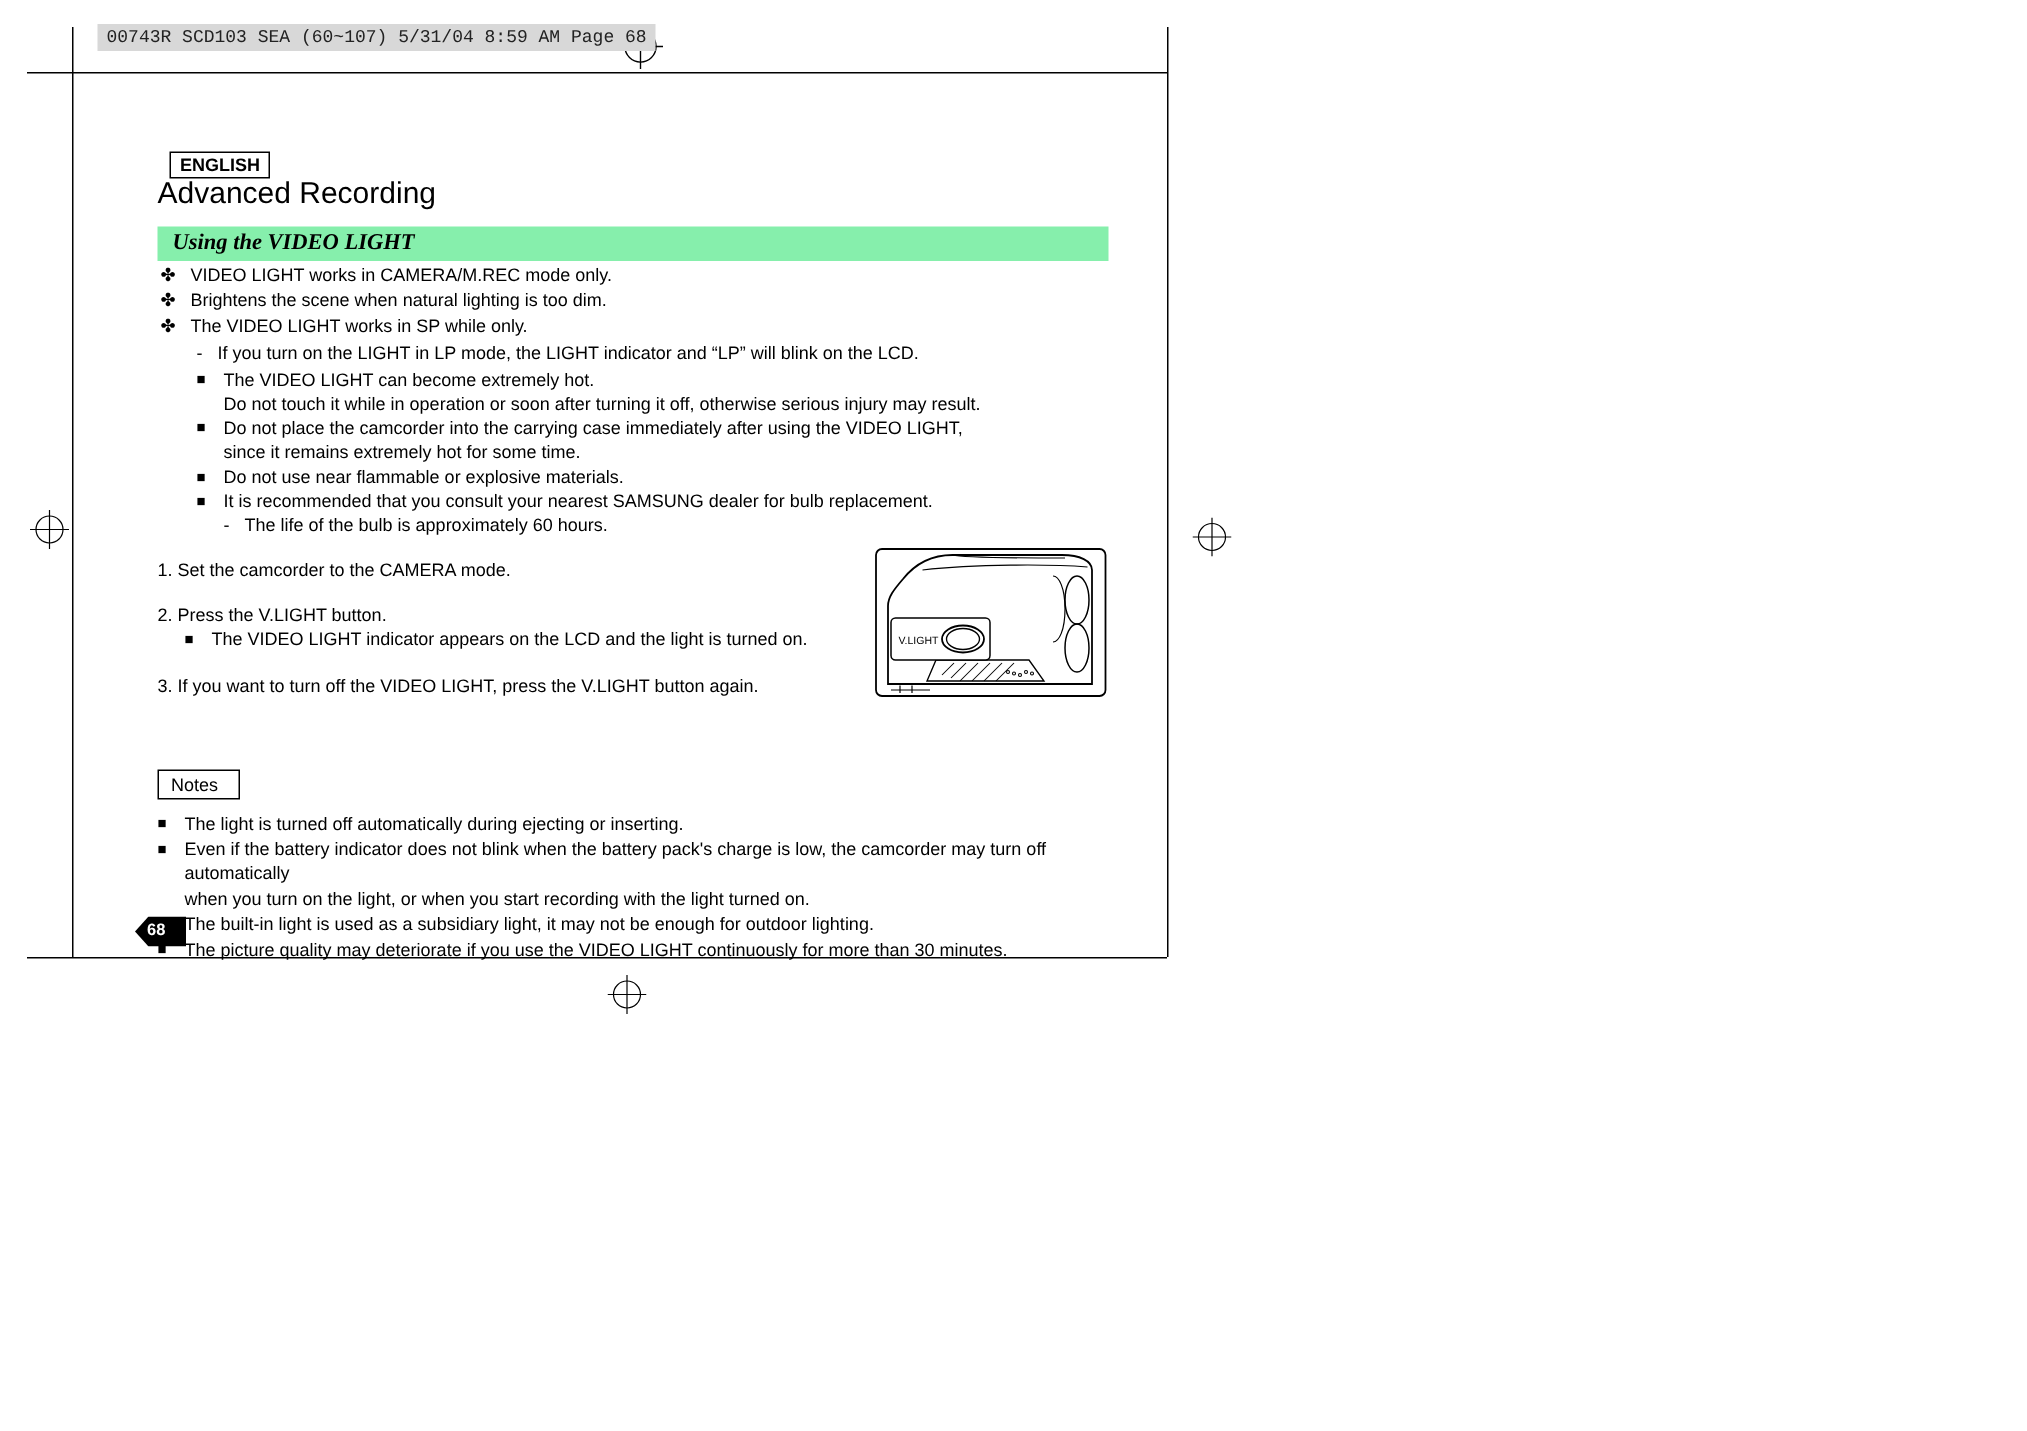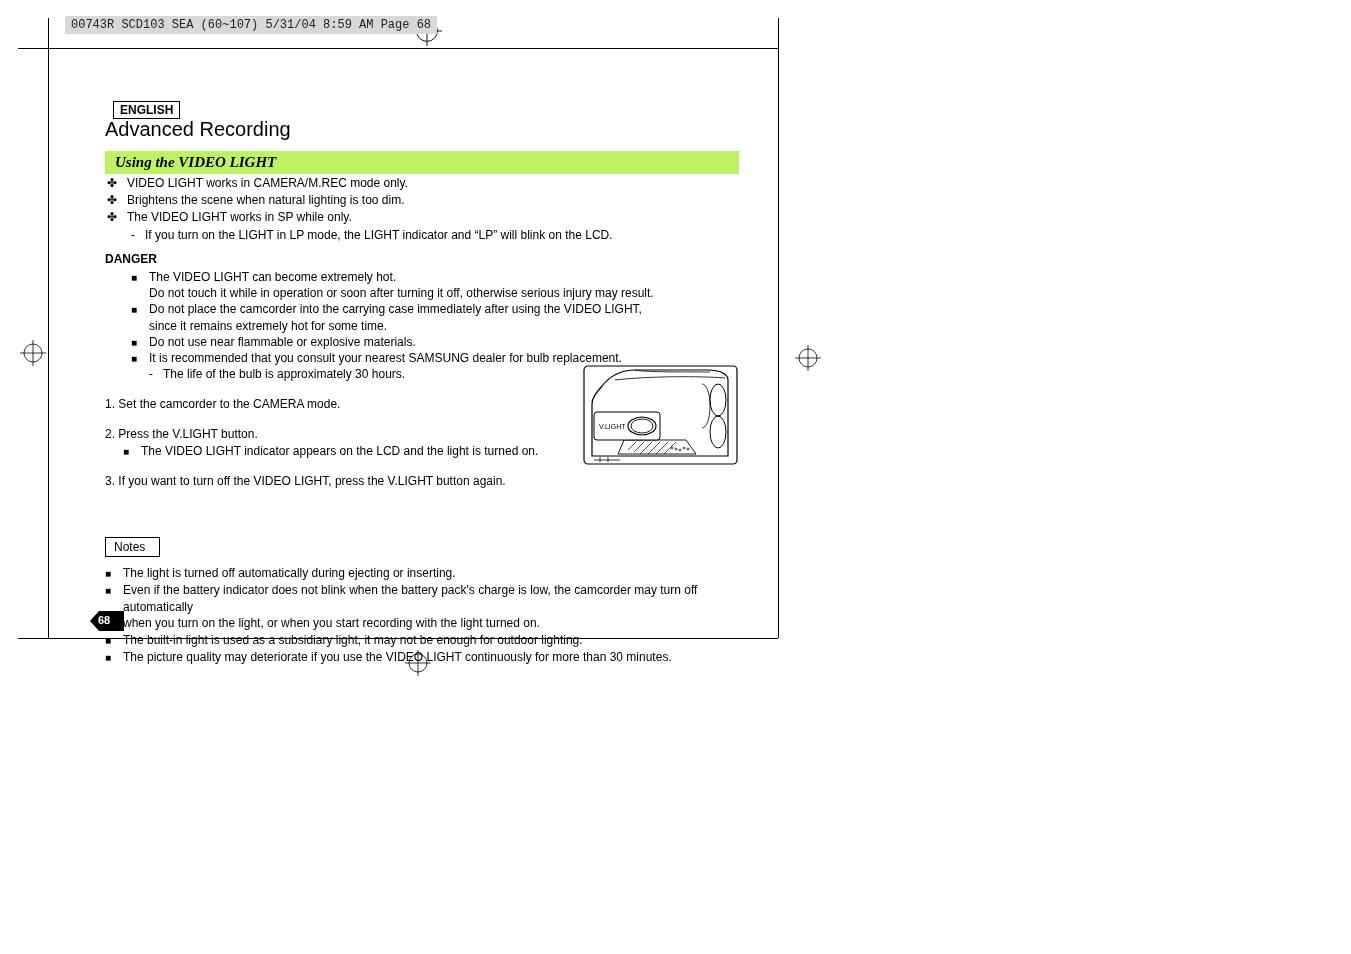--- a/index.html
+++ b/index.html
@@ -84,21 +84,21 @@
       top: 118px;
       left: 105px;
       font-size: 20px;
       font-weight: normal;
     }
     .subtitle-bar {
       position: absolute;
       top: 151px;
       left: 105px;
       width: 634px;
-      background: #bef264;
+      background: #86efac;
       color: #000;
       padding: 3px 10px;
       font-family: "Times New Roman", serif;
       font-style: italic;
       font-weight: bold;
       font-size: 15px;
     }
     .body-area {
       position: absolute;
       top: 175px;
@@ -234,21 +234,20 @@
   </div>
   <div class="plus-item">
     <span class="mk">✤</span>
     <span>The VIDEO LIGHT works in SP while only.</span>
   </div>
   <div class="sub-dash">
     <span class="mk">-</span>
     <span>If you turn on the LIGHT in LP mode, the LIGHT indicator and “LP” will blink on the LCD.</span>
   </div>
 
-  <div class="danger">DANGER</div>
   <div class="sq-list">
     <div class="sq-item">
       <span class="mk">■</span>
       <span>
         <span>The VIDEO LIGHT can become extremely hot.</span><br>
         <span>Do not touch it while in operation or soon after turning it off, otherwise serious injury may result.</span>
       </span>
     </div>
     <div class="sq-item">
       <span class="mk">■</span>
@@ -260,21 +259,21 @@
     <div class="sq-item">
       <span class="mk">■</span>
       <span>Do not use near flammable or explosive materials.</span>
     </div>
     <div class="sq-item">
       <span class="mk">■</span>
       <span>It is recommended that you consult your nearest SAMSUNG dealer for bulb replacement.</span>
     </div>
     <div class="sq-sub">
       <span class="mk">-</span>
-      <span>The life of the bulb is approximately 30 hours.</span>
+      <span>The life of the bulb is approximately 60 hours.</span>
     </div>
   </div>
 
   <div class="steps">
     <div class="step-row">
       <div class="num-line">1.  Set the camcorder to the CAMERA mode.</div>
     </div>
     <div class="step-row">
       <div class="num-line">2.  Press the V.LIGHT button.</div>
       <div class="step-sub">

